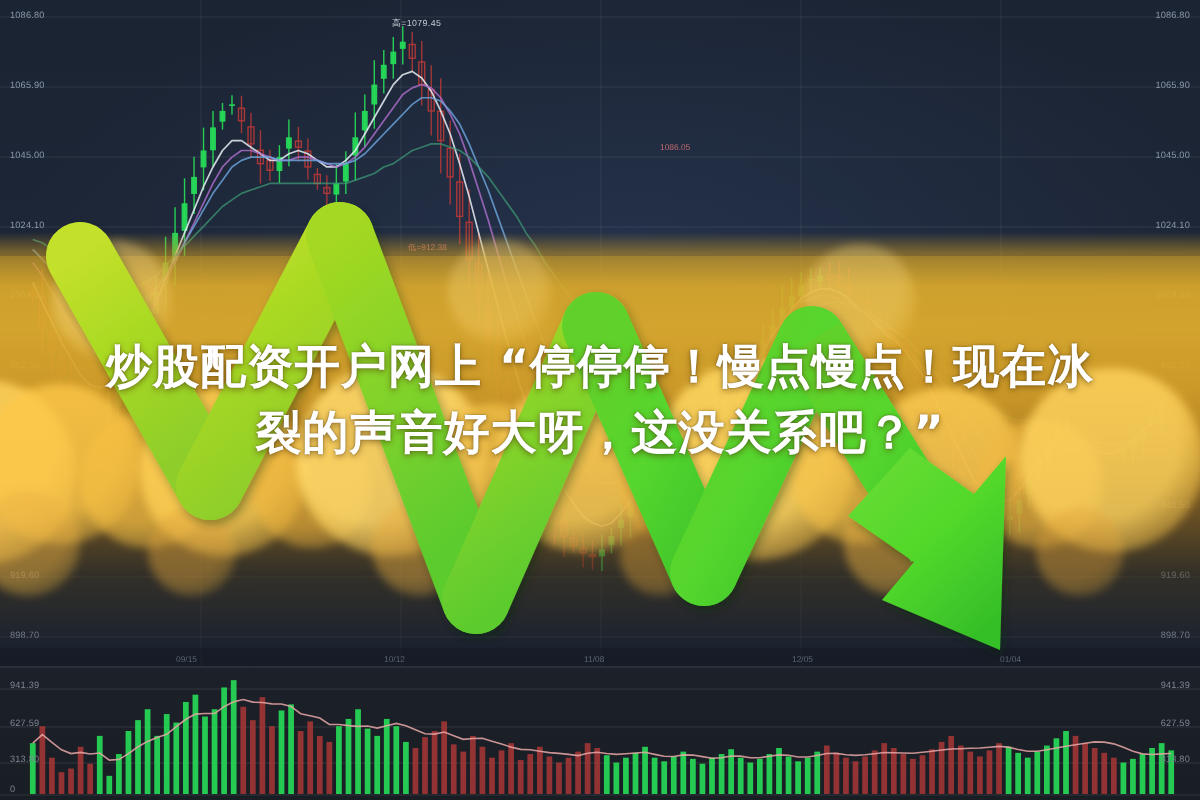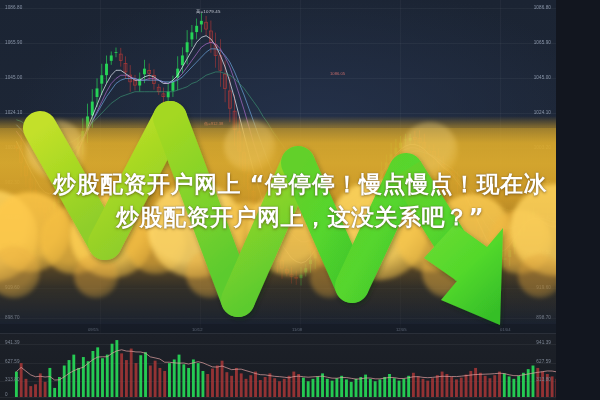--- a/index.html
+++ b/index.html
@@ -1,19 +1,19 @@
 <!DOCTYPE html>
 <html><head>
 <meta charset="utf-8">
 <style>
   * { margin:0; padding:0; box-sizing:border-box; }
   html,body { width:600px; height:400px; overflow:hidden; background:#12161f; }
   body { font-family:"Liberation Sans","DejaVu Sans",sans-serif; }
 
-  #stage { position:relative; width:556px; height:400px; overflow:hidden;
+  #stage { position:relative; width:600px; height:400px; overflow:hidden;
            background:#151c28; }
 
   
   .price-panel { position:absolute; left:0; top:0; width:600px; height:333px;
                  background:
                    radial-gradient(ellipse 420px 200px at 52% 38%, #24314a 0%, rgba(36,49,74,0) 72%),
                    linear-gradient(180deg,#1b2433 0%,#1d2636 40%,#222c3d 72%,#1a2230 100%);
                  overflow:hidden; }
   .vol-panel { position:absolute; left:0; top:333px; width:600px; height:67px;
                background:linear-gradient(180deg,#1c2028 0%,#191d24 100%);
@@ -606,16 +606,16 @@
 
         <path d="M406 170 L470 272" stroke="url(#agC)" stroke-width="34" stroke-linecap="butt" fill="none"></path>
 
         <path d="M500 325 L441 300 L457 281 L424 258 L455 224 L487 247 L503 228 Z" fill="url(#agHead)"></path>
       </g>
     </svg>
   </div>
 
   <div class="headline">
     <span class="l1">炒股配资开户网上 “停停停！慢点慢点！现在冰</span>
-    <span class="l2">炒股配资开户网上，这没关系吧？”</span>
+    <span class="l2">裂的声音好大呀，这没关系吧？”</span>
   </div>
 
 </div>
 
 </body></html>

